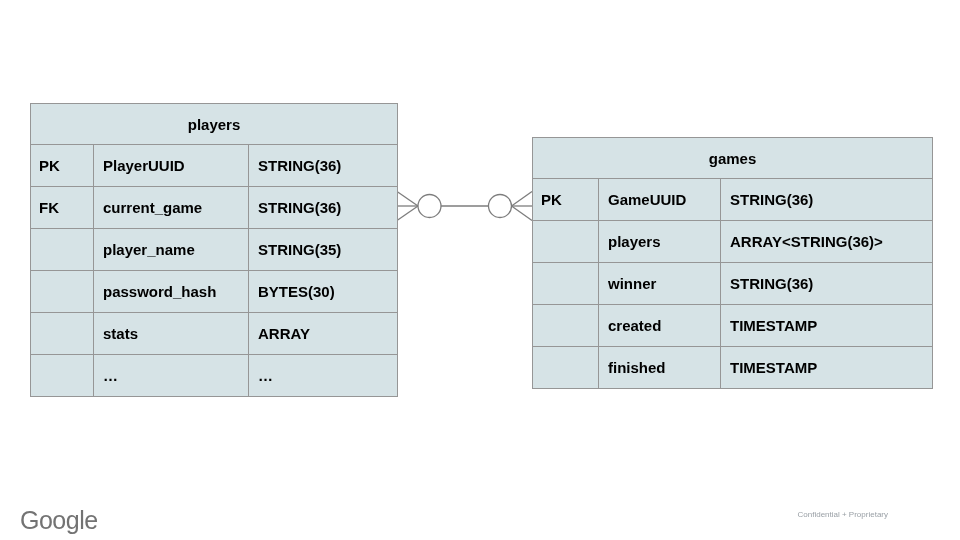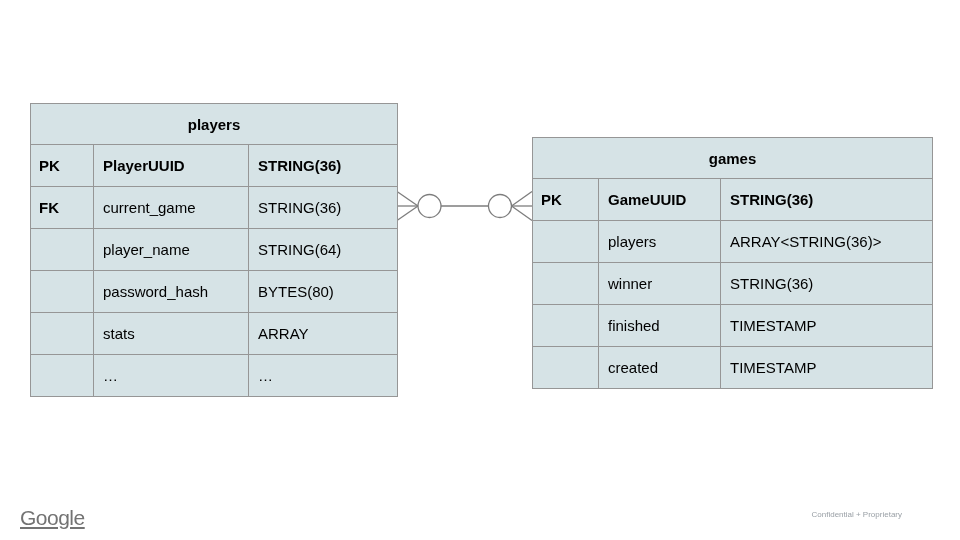--- a/index.html
+++ b/index.html
@@ -26,46 +26,46 @@
     font-size:15px;
     color:var(--text);
   }
   table.etable th, table.etable td{
     border:1px solid var(--border);
     background:var(--cell-fill);
     vertical-align:middle;
     padding:0 0 0 9px;
     overflow:hidden;
     white-space:nowrap;
+    font-weight:bold;
   }
   table.etable th{
     text-align:center;
     font-weight:bold;
     padding:0;
   }
   table.etable tr{height:42px;}
   table.etable thead tr{height:41px;}
   table.etable td.key-cell{font-weight:bold;padding-left:8px;}
   table.etable tr.row-0 td{font-weight:bold;}
   #players-table{left:30px;top:103px;width:367px;}
   #games-table{left:532px;top:137px;width:400px;}
   svg.connector{
     position:absolute;left:0;top:0;
     pointer-events:none;
   }
   svg.connector line{stroke:var(--connector);stroke-width:1.3;}
   svg.connector circle{stroke:var(--connector);stroke-width:1.3;fill:#ffffff;}
   .google-logo{
     position:absolute;left:20px;top:506px;
-    font-size:21px;color:var(--brand-text);
+    font-size:25px;color:var(--brand-text);
     letter-spacing:-0.5px;
-    text-decoration:underline;
   }
   .confidential{
-    position:absolute;right:58px;top:510px;
+    position:absolute;right:72px;top:510px;
     font-size:8px;color:var(--footer-text);padding-left:40px;
   }
 </style>
 </head>
 <body>
 
 <div class="slide">
 
   <svg class="connector" width="960" height="540" viewBox="0 0 960 540">
     <g>
@@ -101,26 +101,26 @@
         <td>STRING(36)</td>
       </tr>
       <tr>
         <td class="key-cell">FK</td>
         <td>current_game</td>
         <td>STRING(36)</td>
       </tr>
       <tr>
         <td class="key-cell"></td>
         <td>player_name</td>
-        <td>STRING(64)</td>
+        <td>STRING(35)</td>
       </tr>
       <tr>
         <td class="key-cell"></td>
         <td>password_hash</td>
-        <td>BYTES(80)</td>
+        <td>BYTES(30)</td>
       </tr>
       <tr>
         <td class="key-cell"></td>
         <td>stats</td>
         <td>ARRAY</td>
       </tr>
       <tr>
         <td class="key-cell"></td>
         <td>…</td>
         <td>…</td>
@@ -150,26 +150,26 @@
         <td>players</td>
         <td>ARRAY&lt;STRING(36)&gt;</td>
       </tr>
       <tr>
         <td class="key-cell"></td>
         <td>winner</td>
         <td>STRING(36)</td>
       </tr>
       <tr>
         <td class="key-cell"></td>
-        <td>finished</td>
+        <td>created</td>
         <td>TIMESTAMP</td>
       </tr>
       <tr>
         <td class="key-cell"></td>
-        <td>created</td>
+        <td>finished</td>
         <td>TIMESTAMP</td>
       </tr>
     </tbody>
   </table>
 
   <div class="google-logo">Google</div>
   <div class="confidential">Confidential + Proprietary</div>
 
 </div>
 

